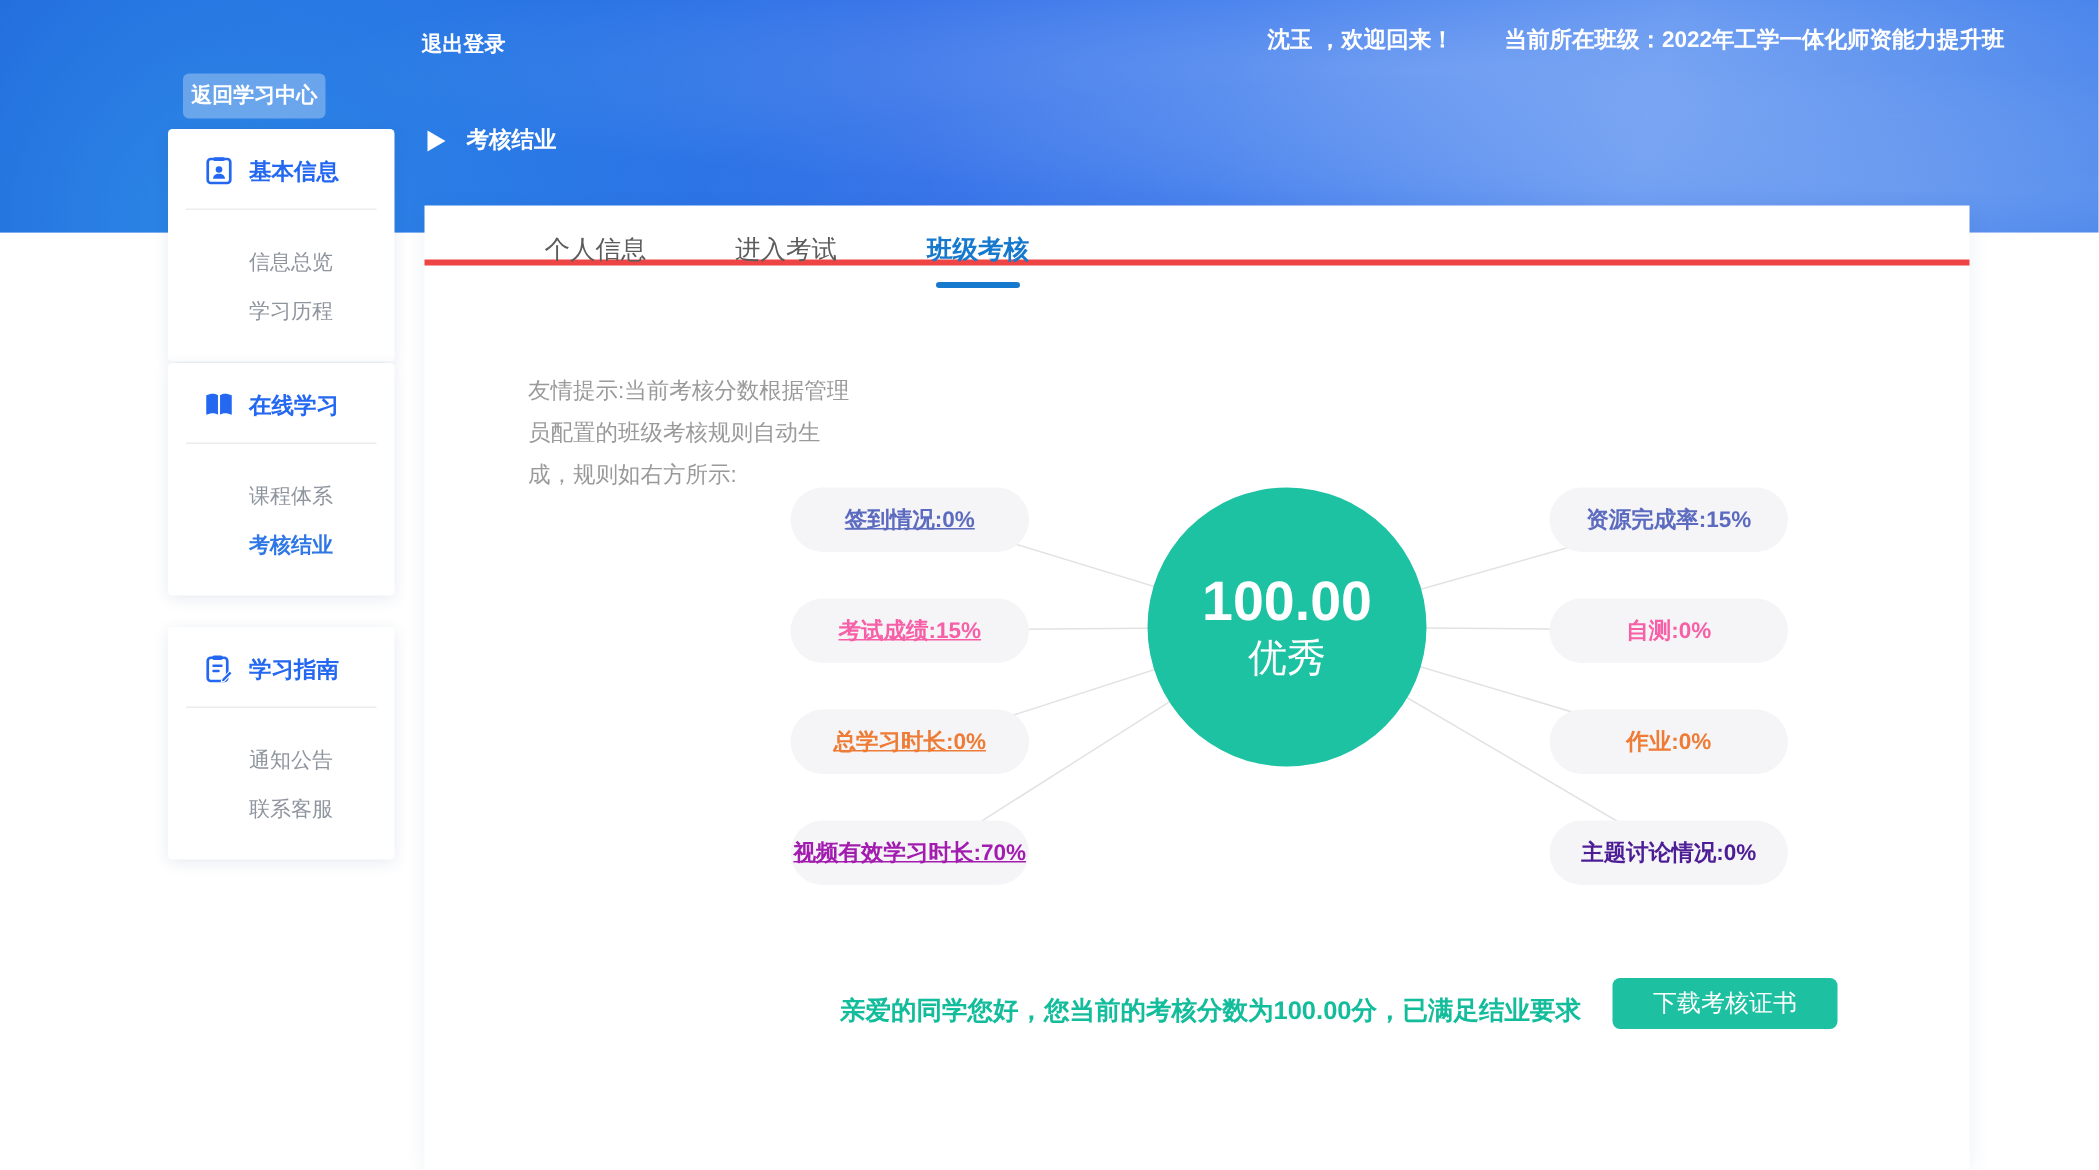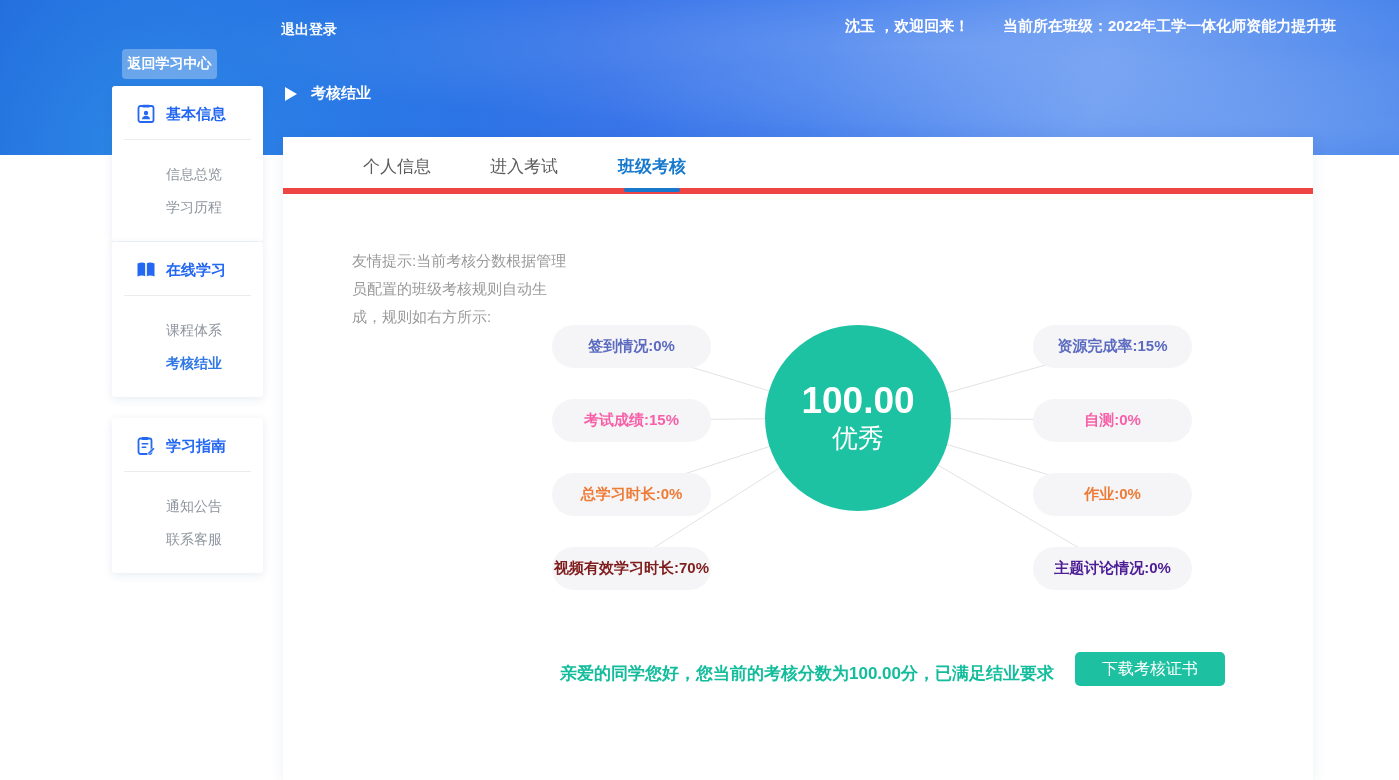--- a/index.html
+++ b/index.html
@@ -56,38 +56,38 @@
   .side-divider { height: 1px; background: #ececec; margin: 15px 12px 0 12px; }
   .side-item { margin: 24px 0 0 54px; font-size: 14px; color: #8f959e; line-height: 20px; cursor: pointer; }
   .side-item + .side-item { margin-top: 13px; }
   .side-item.active { color: #2e77e5; font-weight: bold; }
 
   
   .panel {
     position: absolute; left: 283px; top: 137px; width: 1030px; height: 643px;
     background: #ffffff; box-shadow: 0 2px 14px rgba(30,60,120,0.08);
   }
-  .tabbar { position: absolute; left: 0; top: 0; width: 1030px; height: 57px; border-bottom: 6px solid #ef4444; }
+  .tabbar { position: absolute; left: 0; top: 0; width: 1030px; height: 40px; border-bottom: 4px solid #ef4444; }
   .tab { position: absolute; top: 18px; transform: translateX(-50%); font-size: 17px; color: #5c5c5c; cursor: pointer; white-space: nowrap; }
   .tab.t1 { left: 114px; }
   .tab.t2 { left: 241px; }
   .tab.t3 { left: 369px; text-align: center; }
   .tab.active { color: #1779cd; font-weight: bold; }
   .tab-underline { position: absolute; left: 341px; top: 51px; width: 56px; height: 4px; border-radius: 2px; background: #1779cd; }
 
   .tip { position: absolute; left: 69px; top: 110px; width: 215px; font-size: 15px; color: #9a9a9a; line-height: 28px; }
 
   .diagram-lines { position: absolute; left: 0; top: 0; z-index: 0; }
 
   .pill {
     position: absolute; width: 159px; height: 43px; border-radius: 22px;
     background: #f5f5f7; display: flex; align-items: center; justify-content: center;
     font-size: 15px; font-weight: bold; z-index: 1; white-space: nowrap;
   }
-  .pill.lcol { left: 269px; }
+  .pill.lcol { left: 244px; text-decoration: underline; }
   .pill.rcol { left: 750px; }
   .pill.r1 { top: 188px; }
   .pill.r2 { top: 262px; }
   .pill.r3 { top: 336px; }
   .pill.r4 { top: 410px; }
 
   .score-circle {
     position: absolute; left: 482px; top: 188px; width: 186px; height: 186px;
     border-radius: 50%; background: #1cc2a2; z-index: 1;
     display: flex; flex-direction: column; align-items: center; justify-content: center;
@@ -190,21 +190,21 @@
       <line x1="575" y1="281" x2="830" y2="209"></line>
       <line x1="575" y1="281" x2="830" y2="283"></line>
       <line x1="575" y1="281" x2="830" y2="357"></line>
       <line x1="575" y1="281" x2="830" y2="431"></line>
     </g>
   </svg>
 
   <div class="pill lcol r1" style="color: rgb(92, 107, 192);">签到情况:0%</div>
   <div class="pill lcol r2" style="color: rgb(247, 95, 167);">考试成绩:15%</div>
   <div class="pill lcol r3" style="color: rgb(238, 123, 54);">总学习时长:0%</div>
-  <div class="pill lcol r4" style="color: #7f1d1d;">视频有效学习时长:70%</div>
+  <div class="pill lcol r4" style="color: #a21caf;">视频有效学习时长:70%</div>
 
   <div class="pill rcol r1" style="color: rgb(92, 107, 192);">资源完成率:15%</div>
   <div class="pill rcol r2" style="color: rgb(247, 95, 167);">自测:0%</div>
   <div class="pill rcol r3" style="color: rgb(238, 123, 54);">作业:0%</div>
   <div class="pill rcol r4" style="color: #4c1d95;">主题讨论情况:0%</div>
 
   <div class="score-circle">
     <span class="score-num">100.00</span>
     <span class="score-grade">优秀</span>
   </div>

